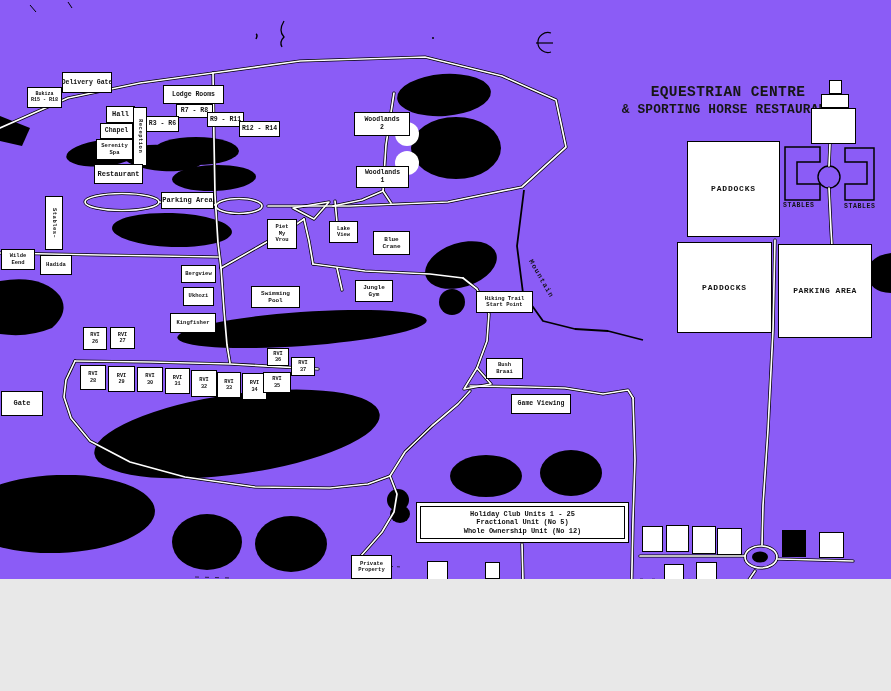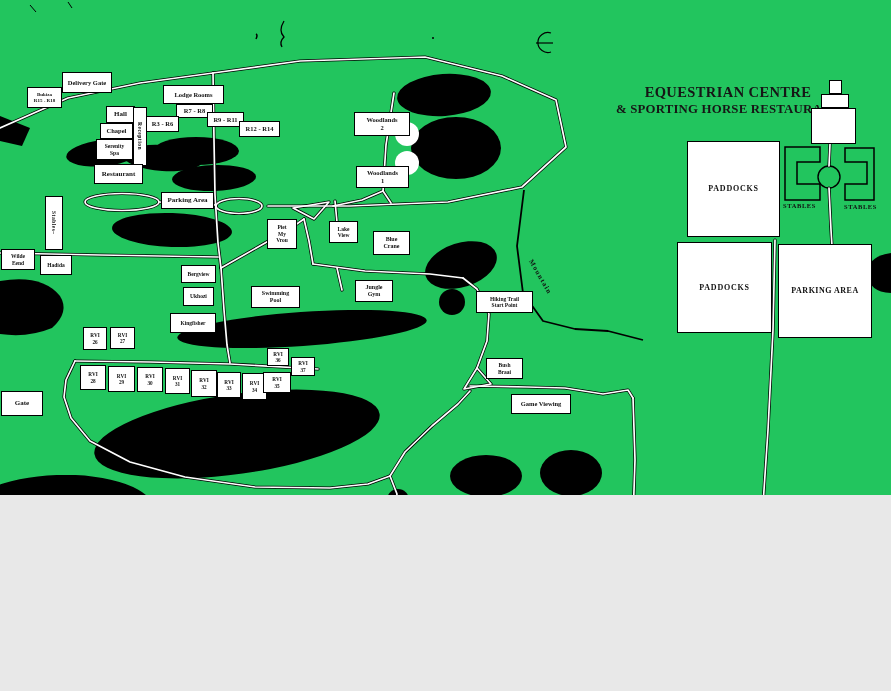--- a/index.html
+++ b/index.html
@@ -1,17 +1,17 @@
 <!DOCTYPE html>
 <html><head>
 <meta charset="utf-8">
 <style>
   html,body{margin:0;padding:0;background:#e8e8e8}
-  .stage{position:relative;width:891px;height:495px;background:#22c55e;overflow:hidden;
-         font-family:Liberation Serif, serif}
+  .stage{position:relative;width:891px;height:579px;background:#8b5cf6;overflow:hidden;
+         font-family:Liberation Mono, monospace}
   svg{position:absolute;left:0;top:0}
   .mbox{position:absolute;background:#fff;border:1px solid #000;box-sizing:border-box;
         display:flex;flex-direction:column;align-items:center;justify-content:center;
         text-align:center;font-weight:700;color:#111;padding:1px;z-index:3}
   .mbox div{white-space:nowrap;line-height:1.18}
   .mbox.vert div{writing-mode:vertical-rl;letter-spacing:.5px}
   .mbox.thick{border-width:1.5px}
   .mbox.double{border-width:1.6px;outline:1.2px solid #000;outline-offset:-5px}
   .ptext{position:absolute;font-weight:700;color:#111;white-space:nowrap;z-index:3;transform-origin:left top}
   .title1{position:absolute;left:622px;top:84px;width:212px;text-align:center;

